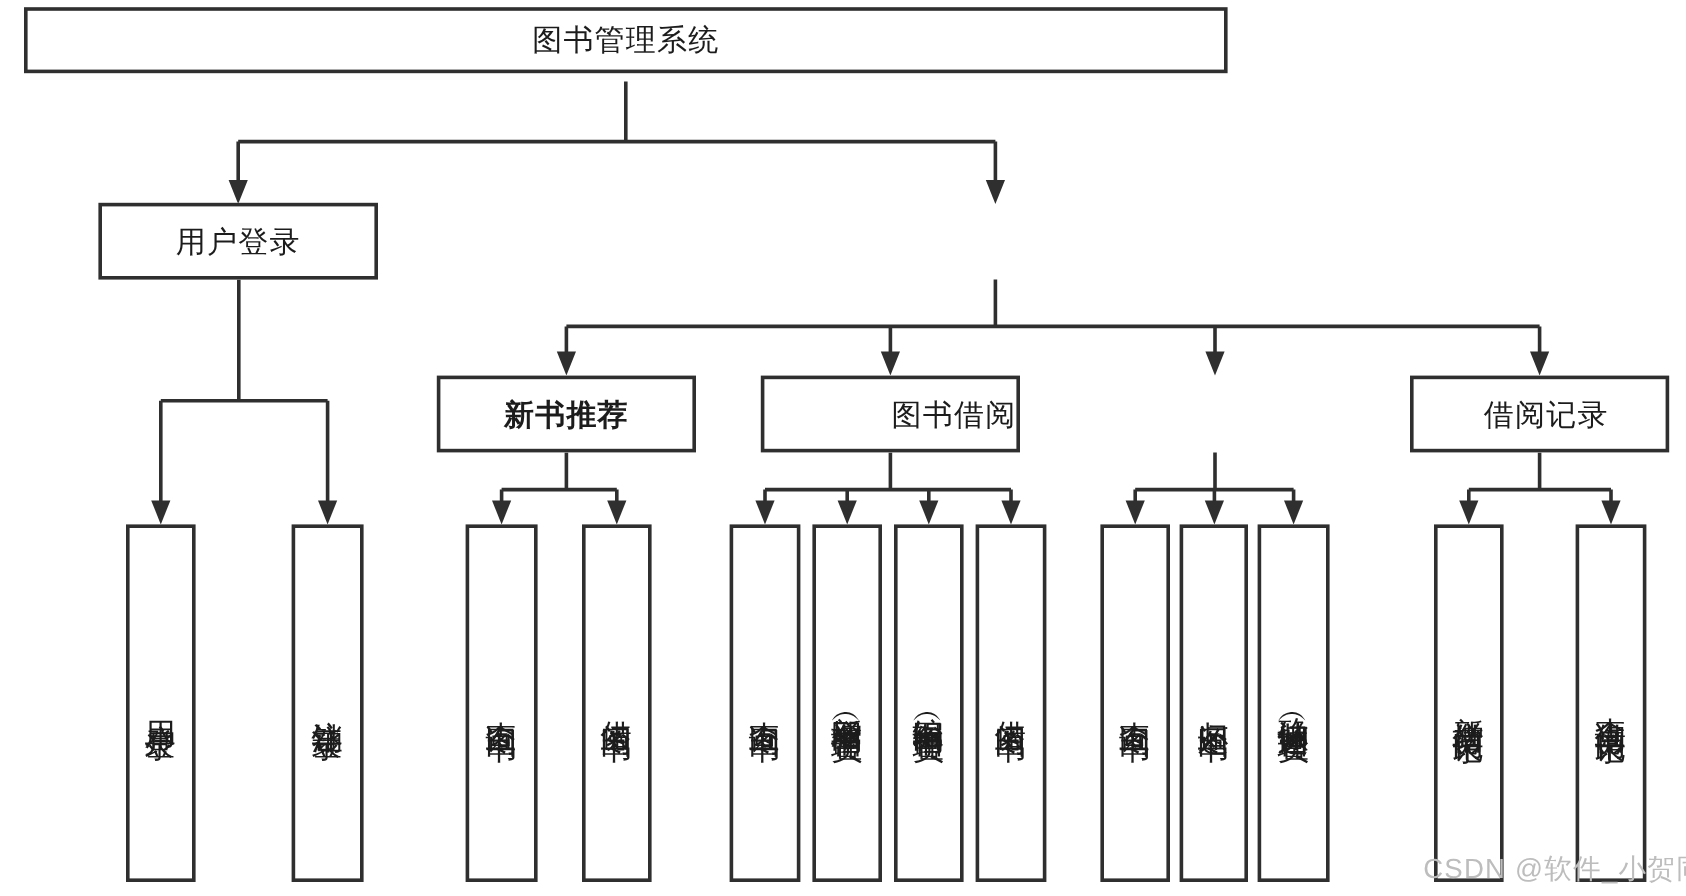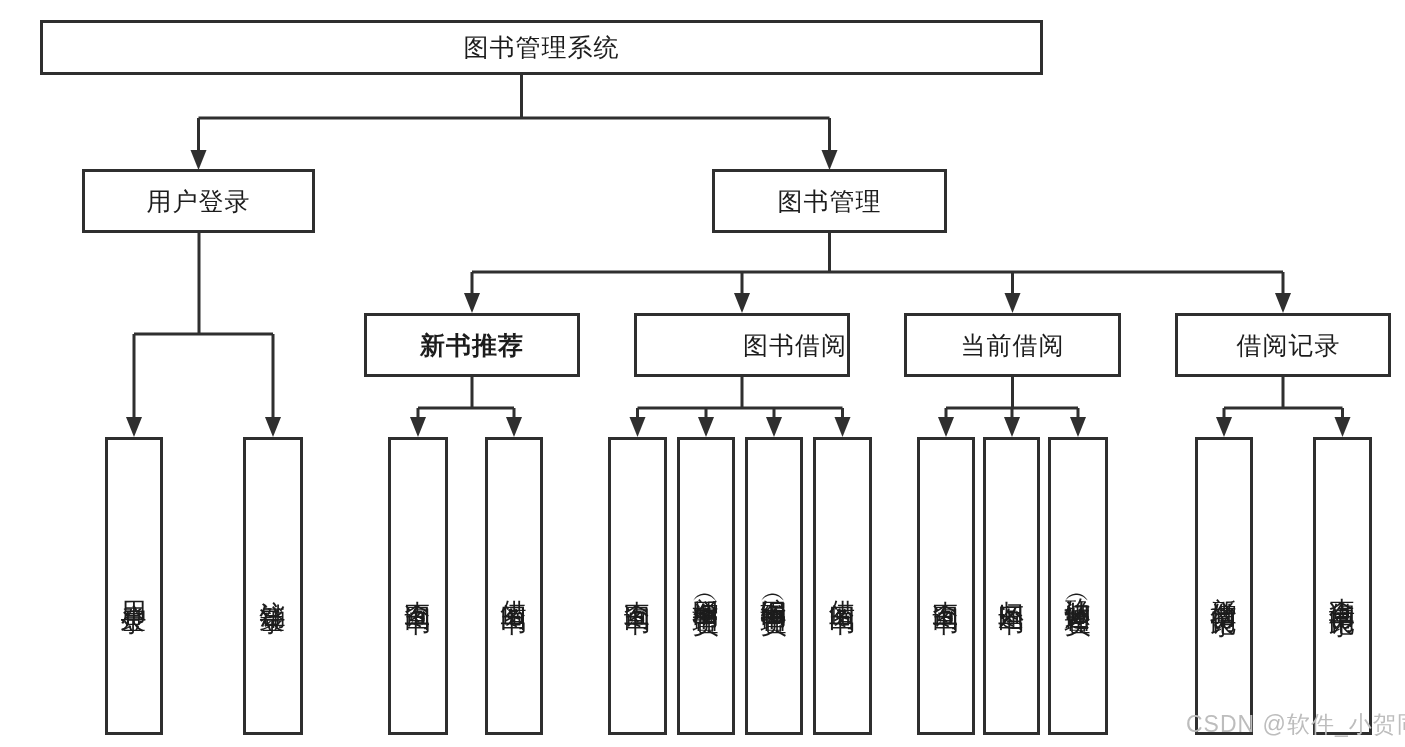--- a/index.html
+++ b/index.html
@@ -41,21 +41,21 @@
   .wm{
     position:absolute;
     left:1186px;top:709px;
     font-size:23px;
     color:var(--wm);
     letter-spacing:1px;
     white-space:nowrap;
     z-index:5;
   }
   
-  .n-root{left:20px;top:20px;width:1003px;height:55px;margin-left:20px;}
+  .n-root{left:20px;top:6px;width:1003px;height:55px;}
   .n-user-login{left:82px;top:169px;width:233px;height:64px;}
   .n-book-mgmt{left:712px;top:169px;width:235px;height:64px;}
   .n-rec{left:364px;top:313px;width:216px;height:64px;font-weight:bold;}
   .n-bb{left:634px;top:313px;width:216px;height:64px;justify-content:flex-end;}
   .n-cb{left:904px;top:313px;width:217px;height:64px;}
   .n-br{left:1175px;top:313px;width:216px;height:64px;padding-left:11px;}
   
   .v-user-login{left:105px;width:58px;}
   .v-logout{left:243px;width:60px;}
   .v-rec-query{left:388px;width:60px;}
@@ -122,32 +122,26 @@
     </g>
   </svg>
 
   <div class="hbox n-root">
     <span>图书管理系统</span>
   </div>
 
   <div class="hbox n-user-login">
     <span>用户登录</span>
   </div>
-  <div class="hbox n-book-mgmt">
-    <span>图书管理</span>
-  </div>
 
   <div class="hbox n-rec">
     <span>新书推荐</span>
   </div>
   <div class="hbox n-bb">
     <span>图书借阅</span>
-  </div>
-  <div class="hbox n-cb">
-    <span>当前借阅</span>
   </div>
   <div class="hbox n-br">
     <span>借阅记录</span>
   </div>
 
   <div class="vbox v-user-login">
     <span>用户登录</span>
   </div>
   <div class="vbox v-logout">
     <span>注销登录</span>

